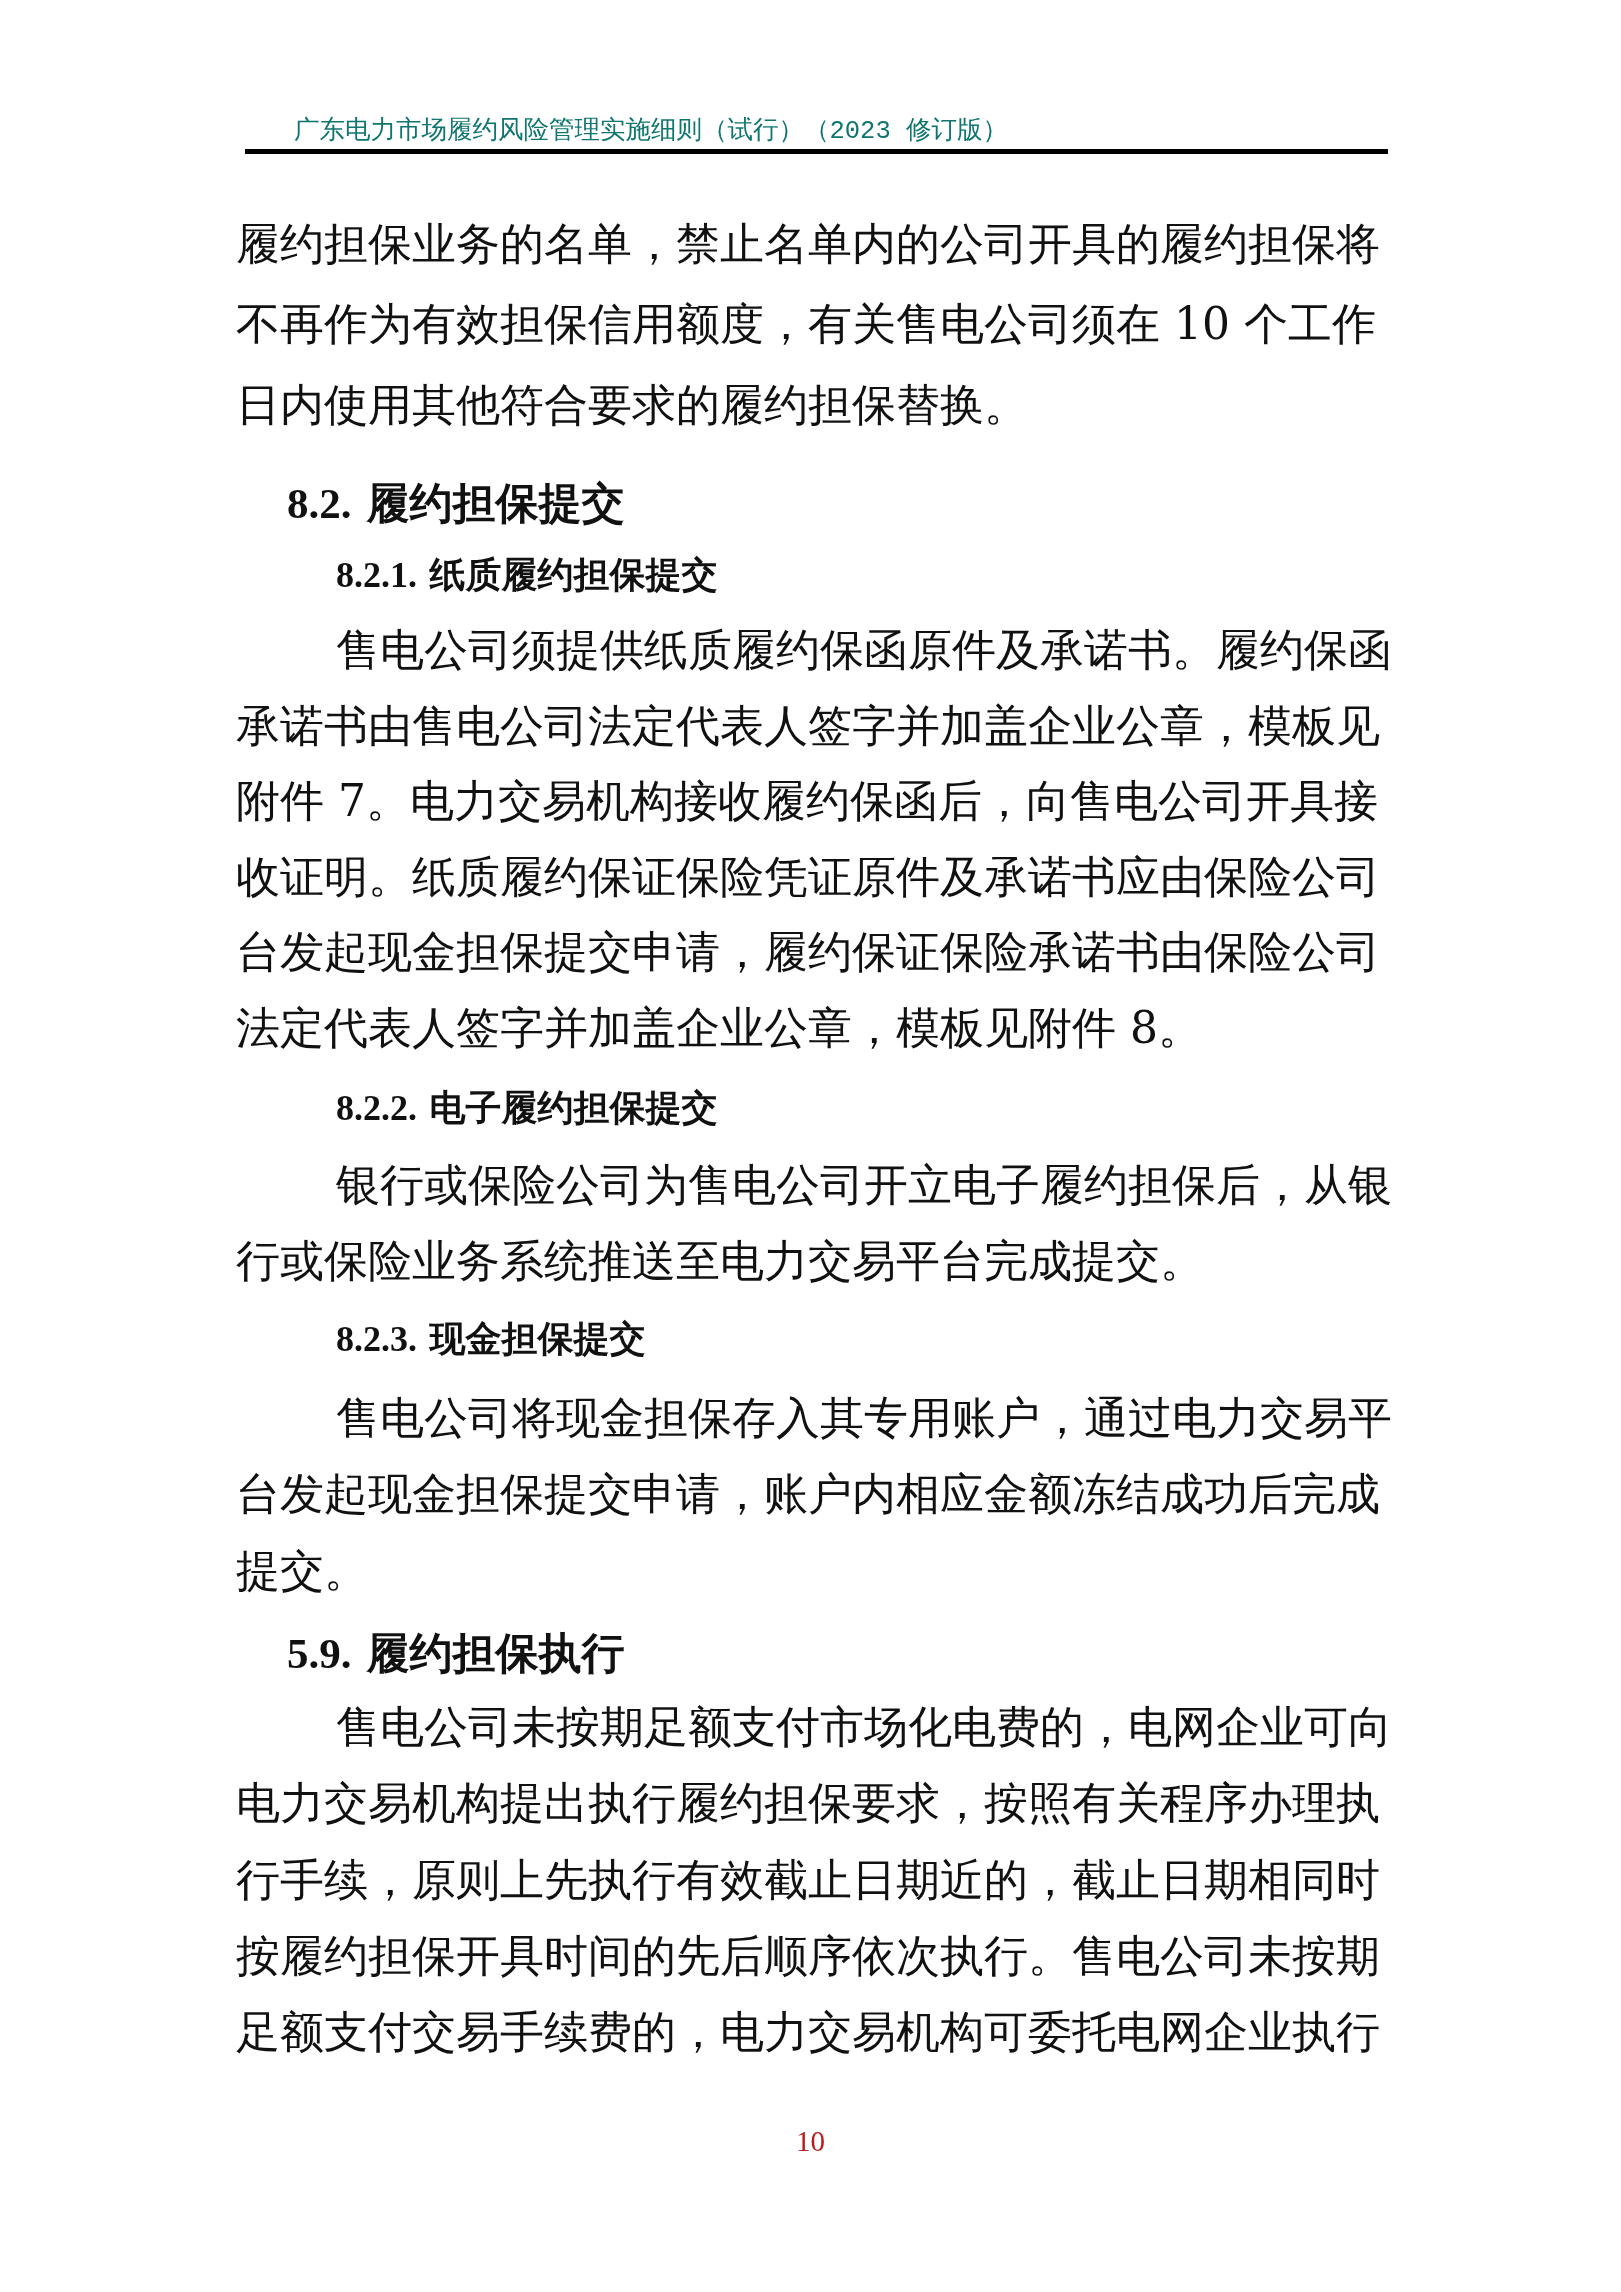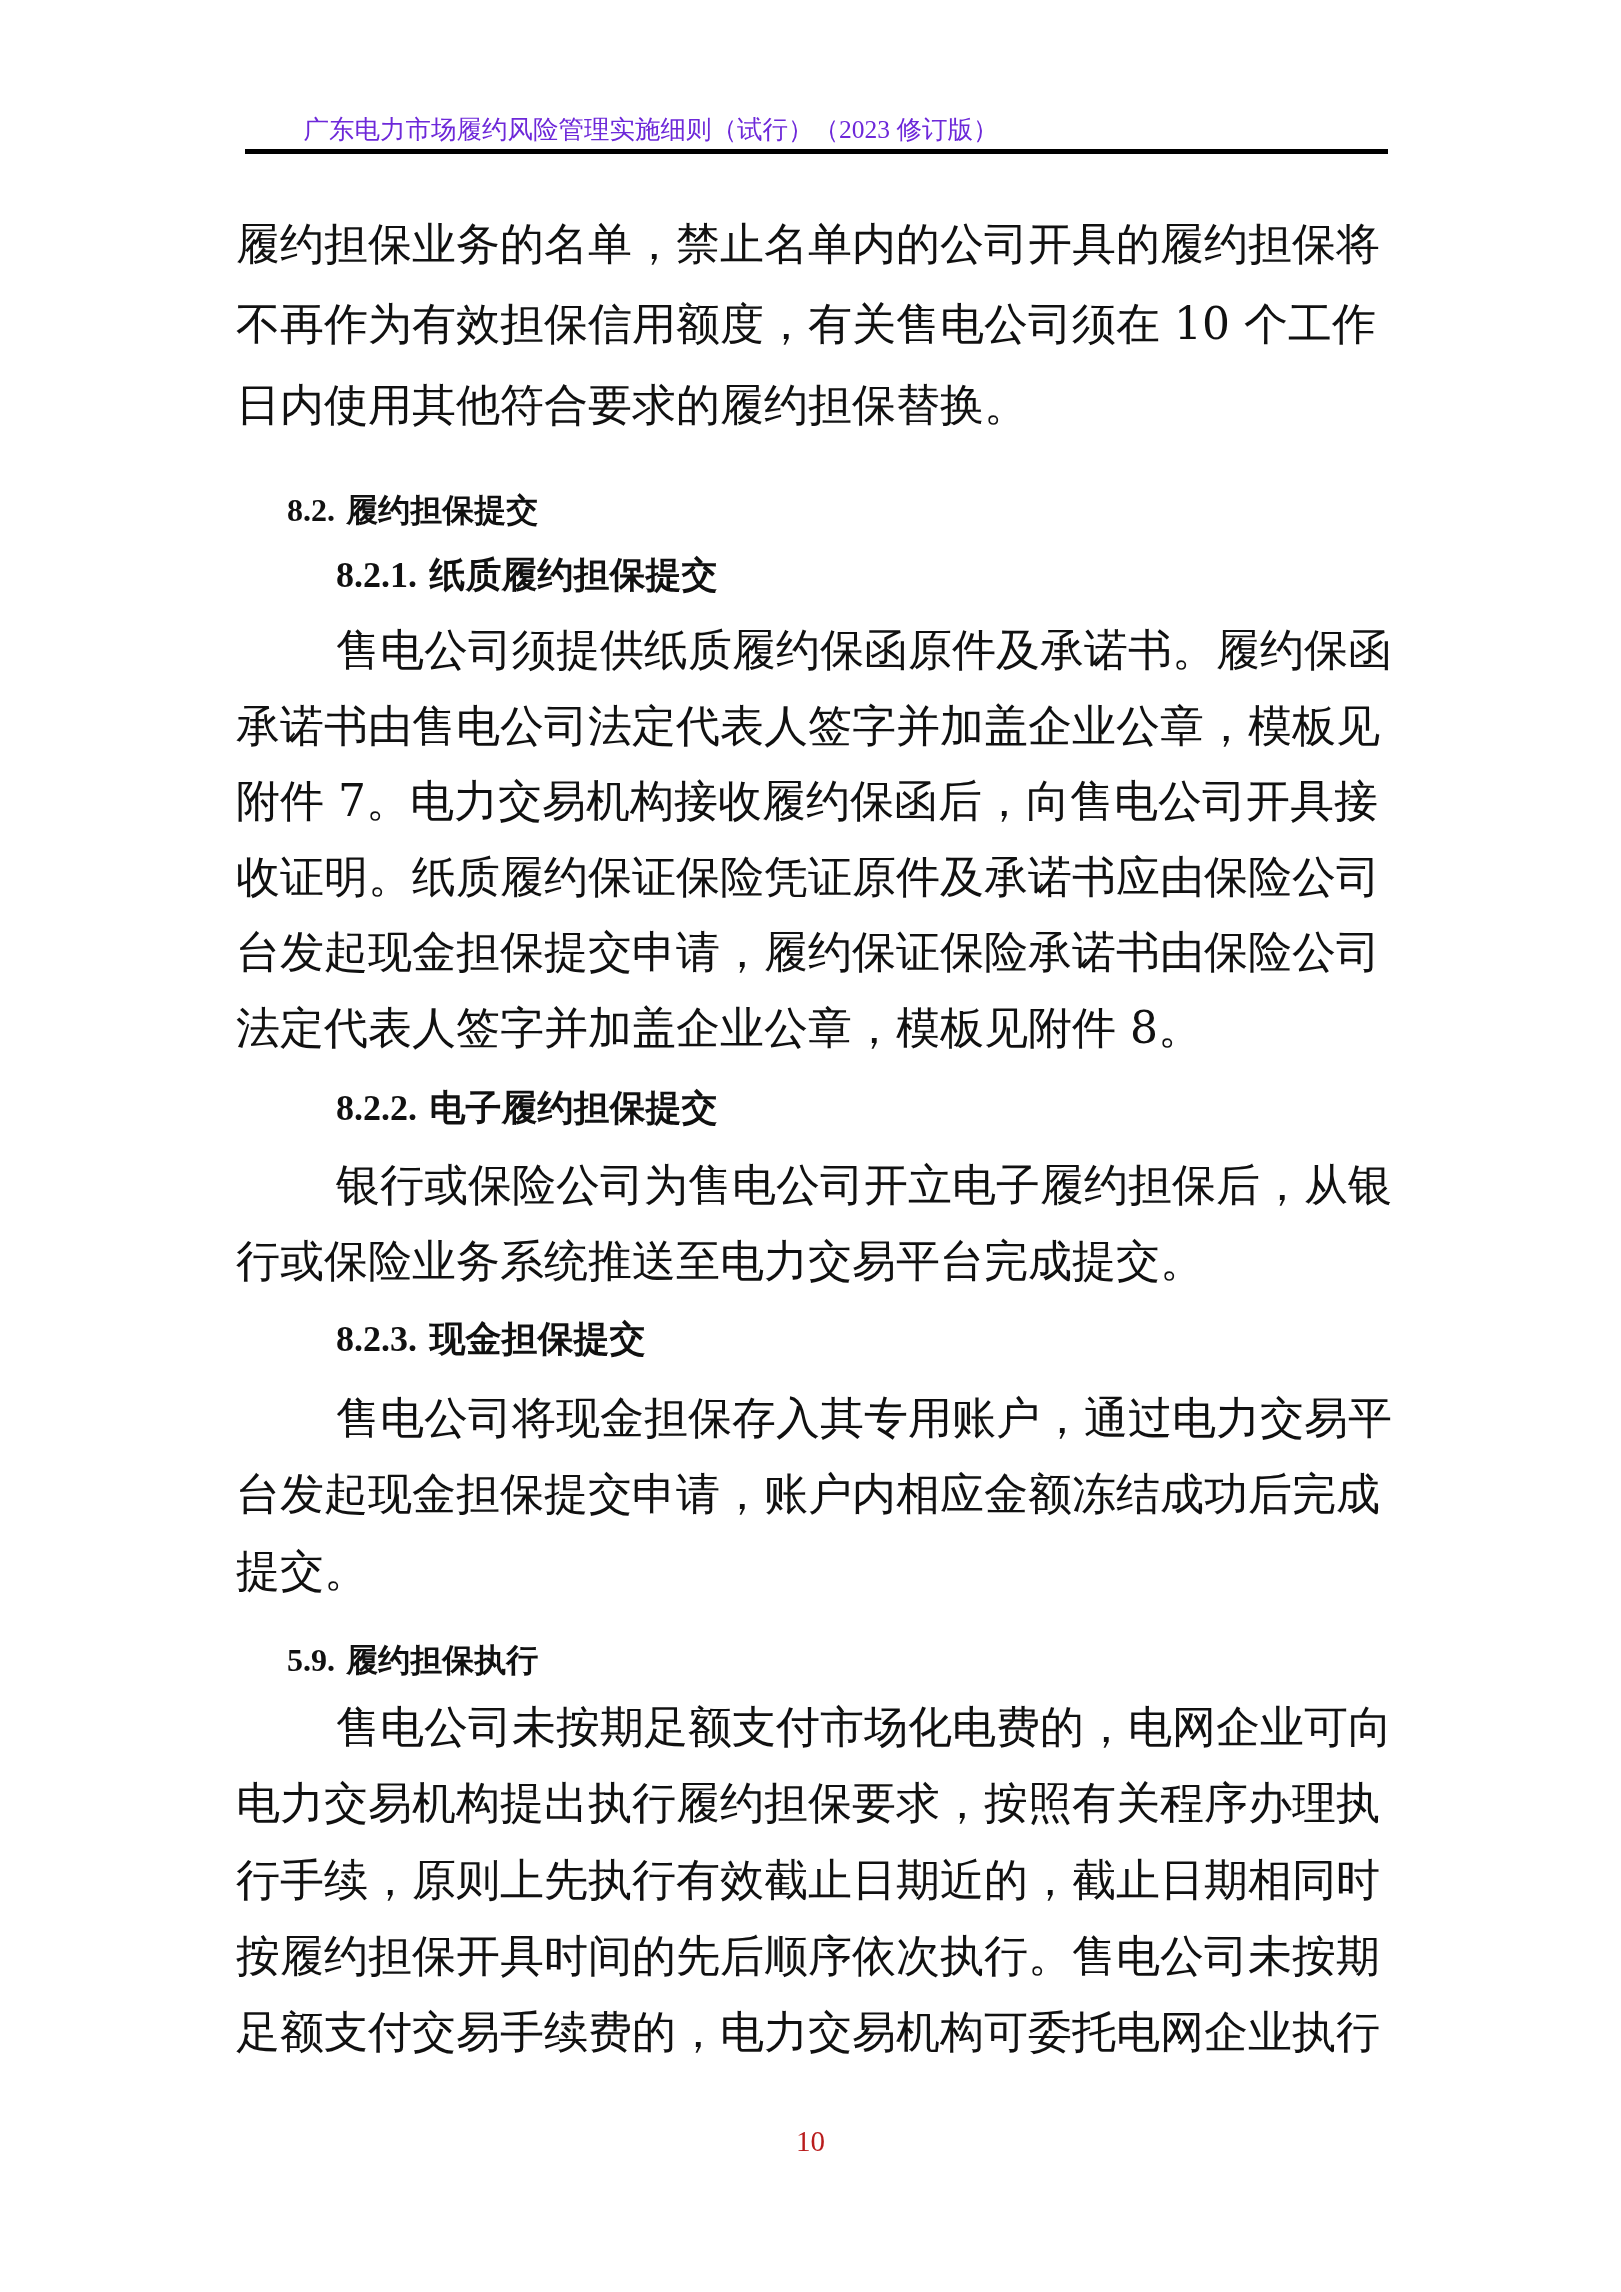--- a/index.html
+++ b/index.html
@@ -1,25 +1,25 @@
 <!DOCTYPE html>
 <html><head>
 <meta charset="utf-8">
 <style>
   html, body { margin: 0; padding: 0; background: #ffffff; }
   body { width: 1621px; height: 2293px; position: relative; overflow: hidden;
          font-family: "DejaVu Serif", "Liberation Serif", serif; color: #111; }
   .header-title { position: absolute; left: 0; width: 1302px; top: 112px; text-align: center;
-                  font-family: Liberation Serif, serif; font-size: 25.5px; color: #6d28d9; letter-spacing: 0px; }
+                  font-family: Liberation Mono, monospace; font-size: 25.5px; color: #0f766e; letter-spacing: 0px; }
   .header-rule { position: absolute; left: 245px; width: 1143px; top: 149px; height: 4.9px; background: #000; }
   .line { position: absolute; left: 236px; width: 1137px; height: 59px; font-size: 44px; line-height: 59px;
           white-space: nowrap; text-align-last: justify; text-align: justify; }
   .line.last { text-align-last: left; }
   .line.indent { left: 336px; width: 1049px; }
-  .h2 { position: absolute; left: 287px; font-size: 32px; line-height: 82px; font-weight: bold; white-space: nowrap; }
+  .h2 { position: absolute; left: 287px; font-size: 43px; line-height: 69px; font-weight: bold; white-space: nowrap; }
   .h3 { position: absolute; left: 336px; font-size: 36px; line-height: 59px; font-weight: bold; white-space: nowrap; }
   .num { font-family: "Liberation Serif", "DejaVu Serif", serif; font-weight: bold; }
   .page-num { position: absolute; left: 0; width: 1621px; top: 2125px; text-align: center;
               font-family: "Liberation Serif", serif; font-size: 29px; color: #b91c1c; }
 </style>
 </head>
 <body>
 
 <div>
   <div class="header-title">广东电力市场履约风险管理实施细则（试行）（2023 修订版）</div>

